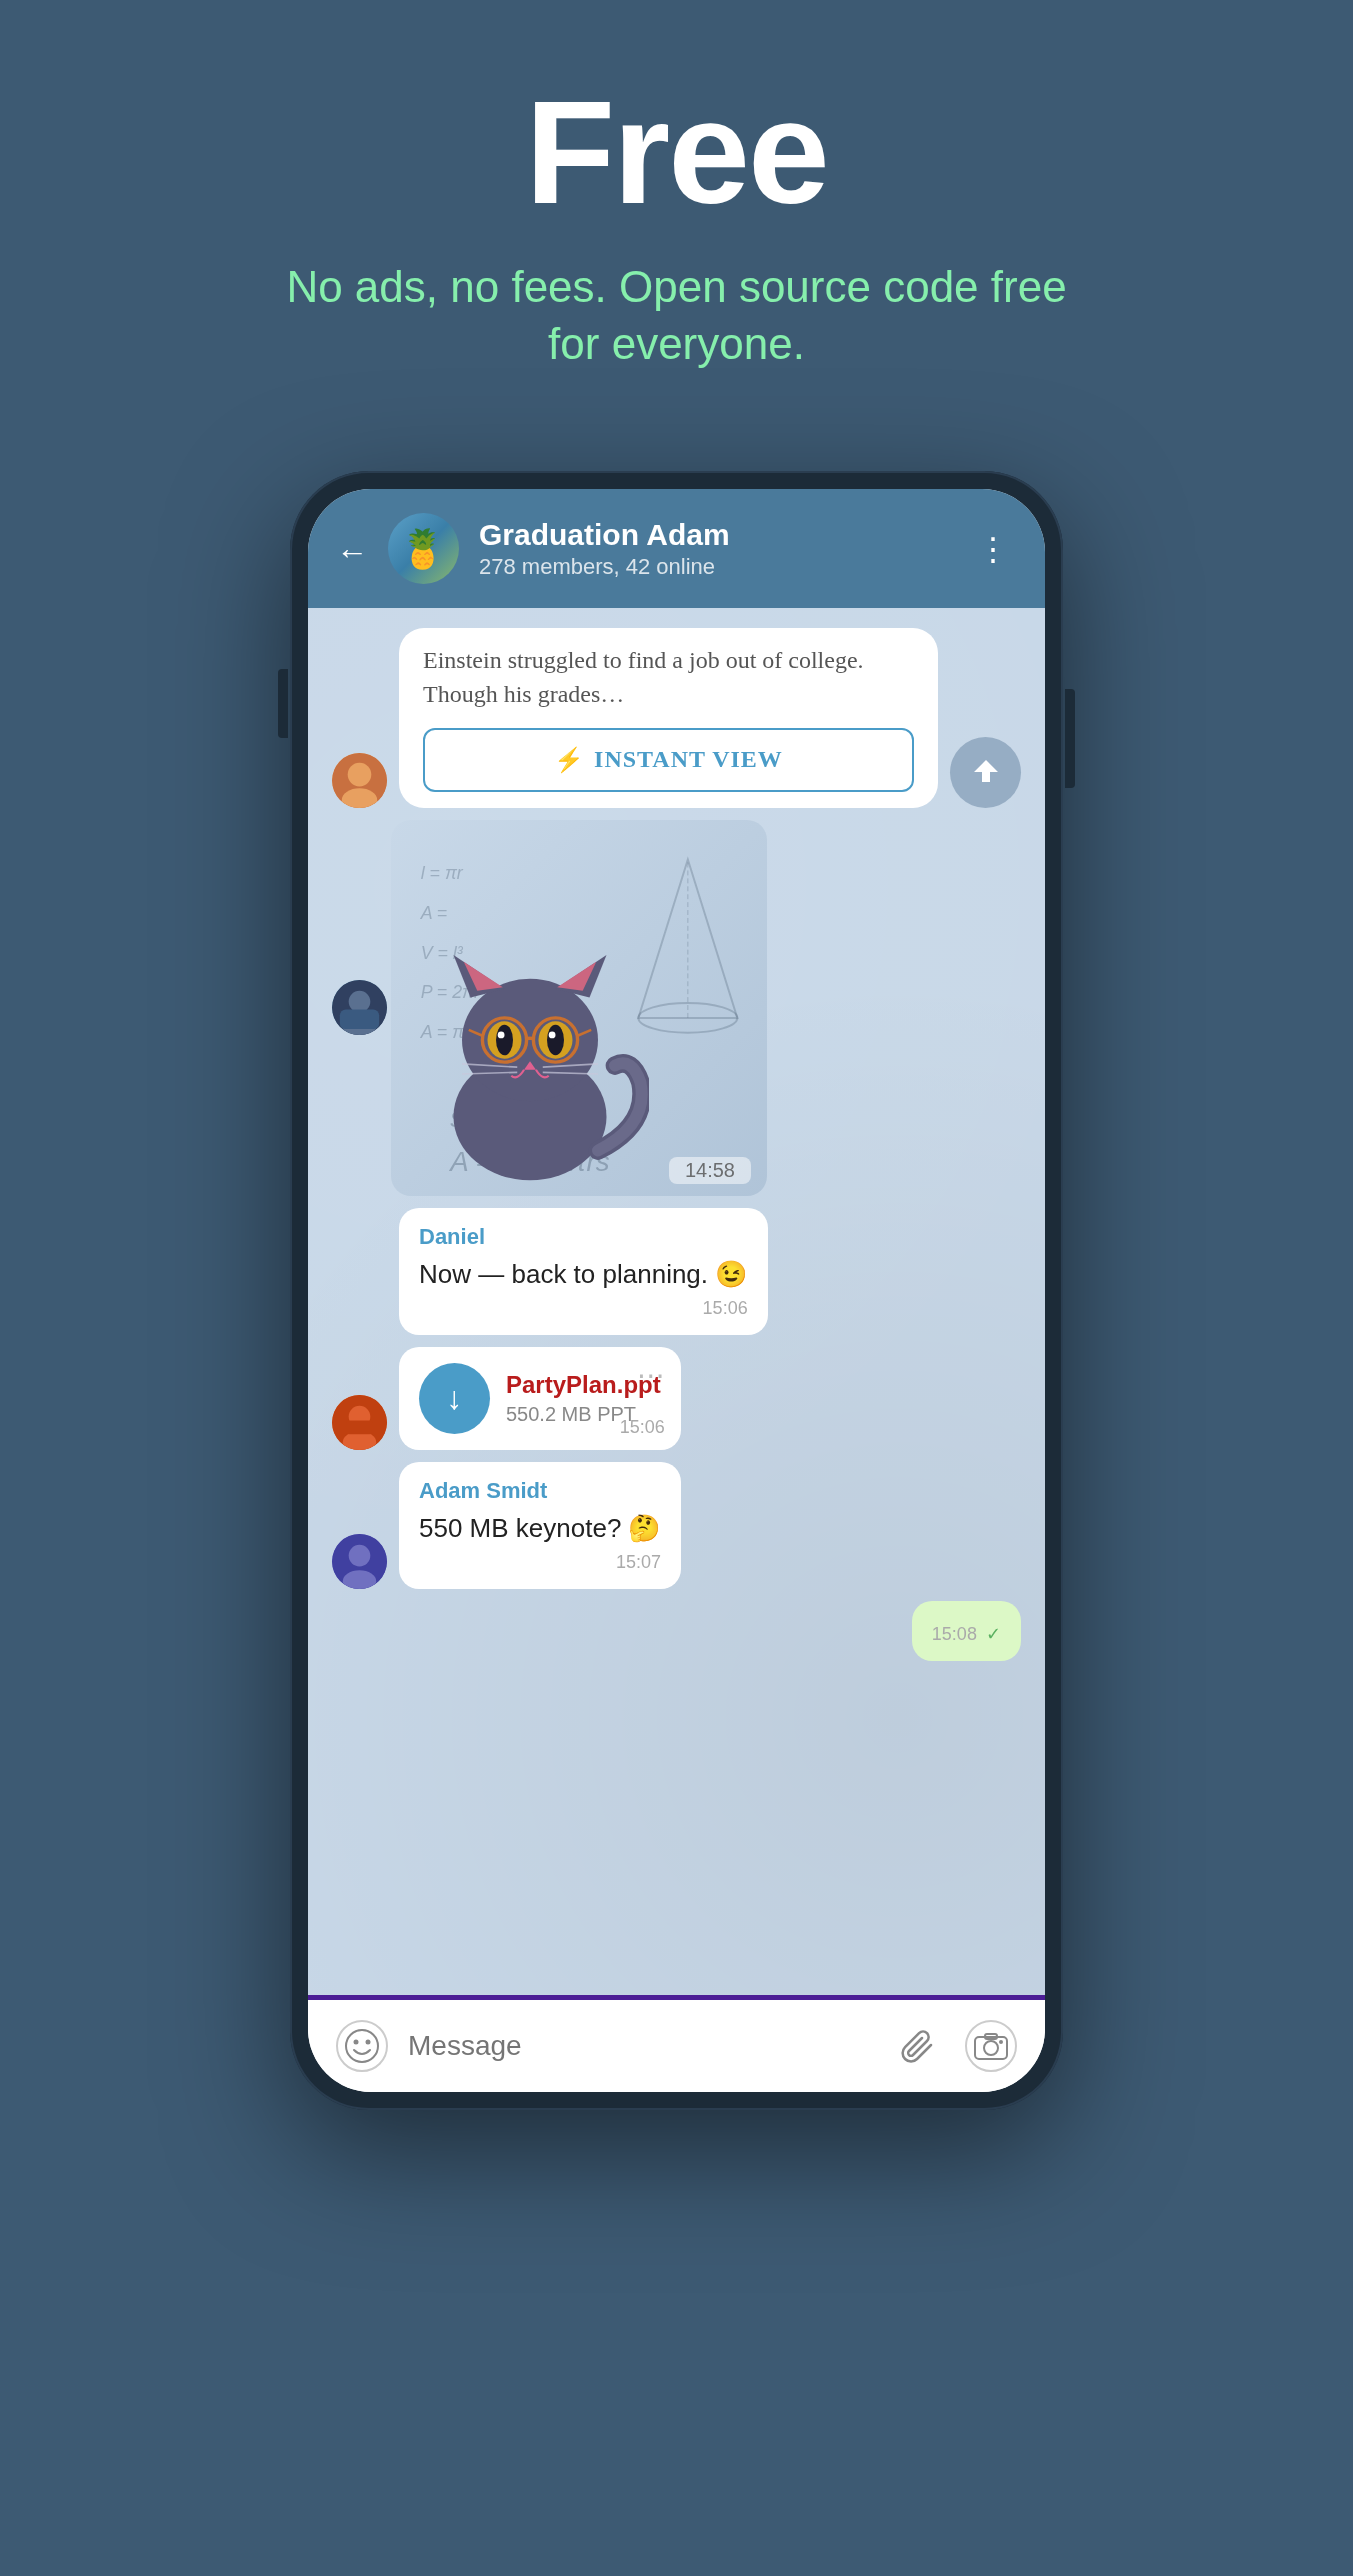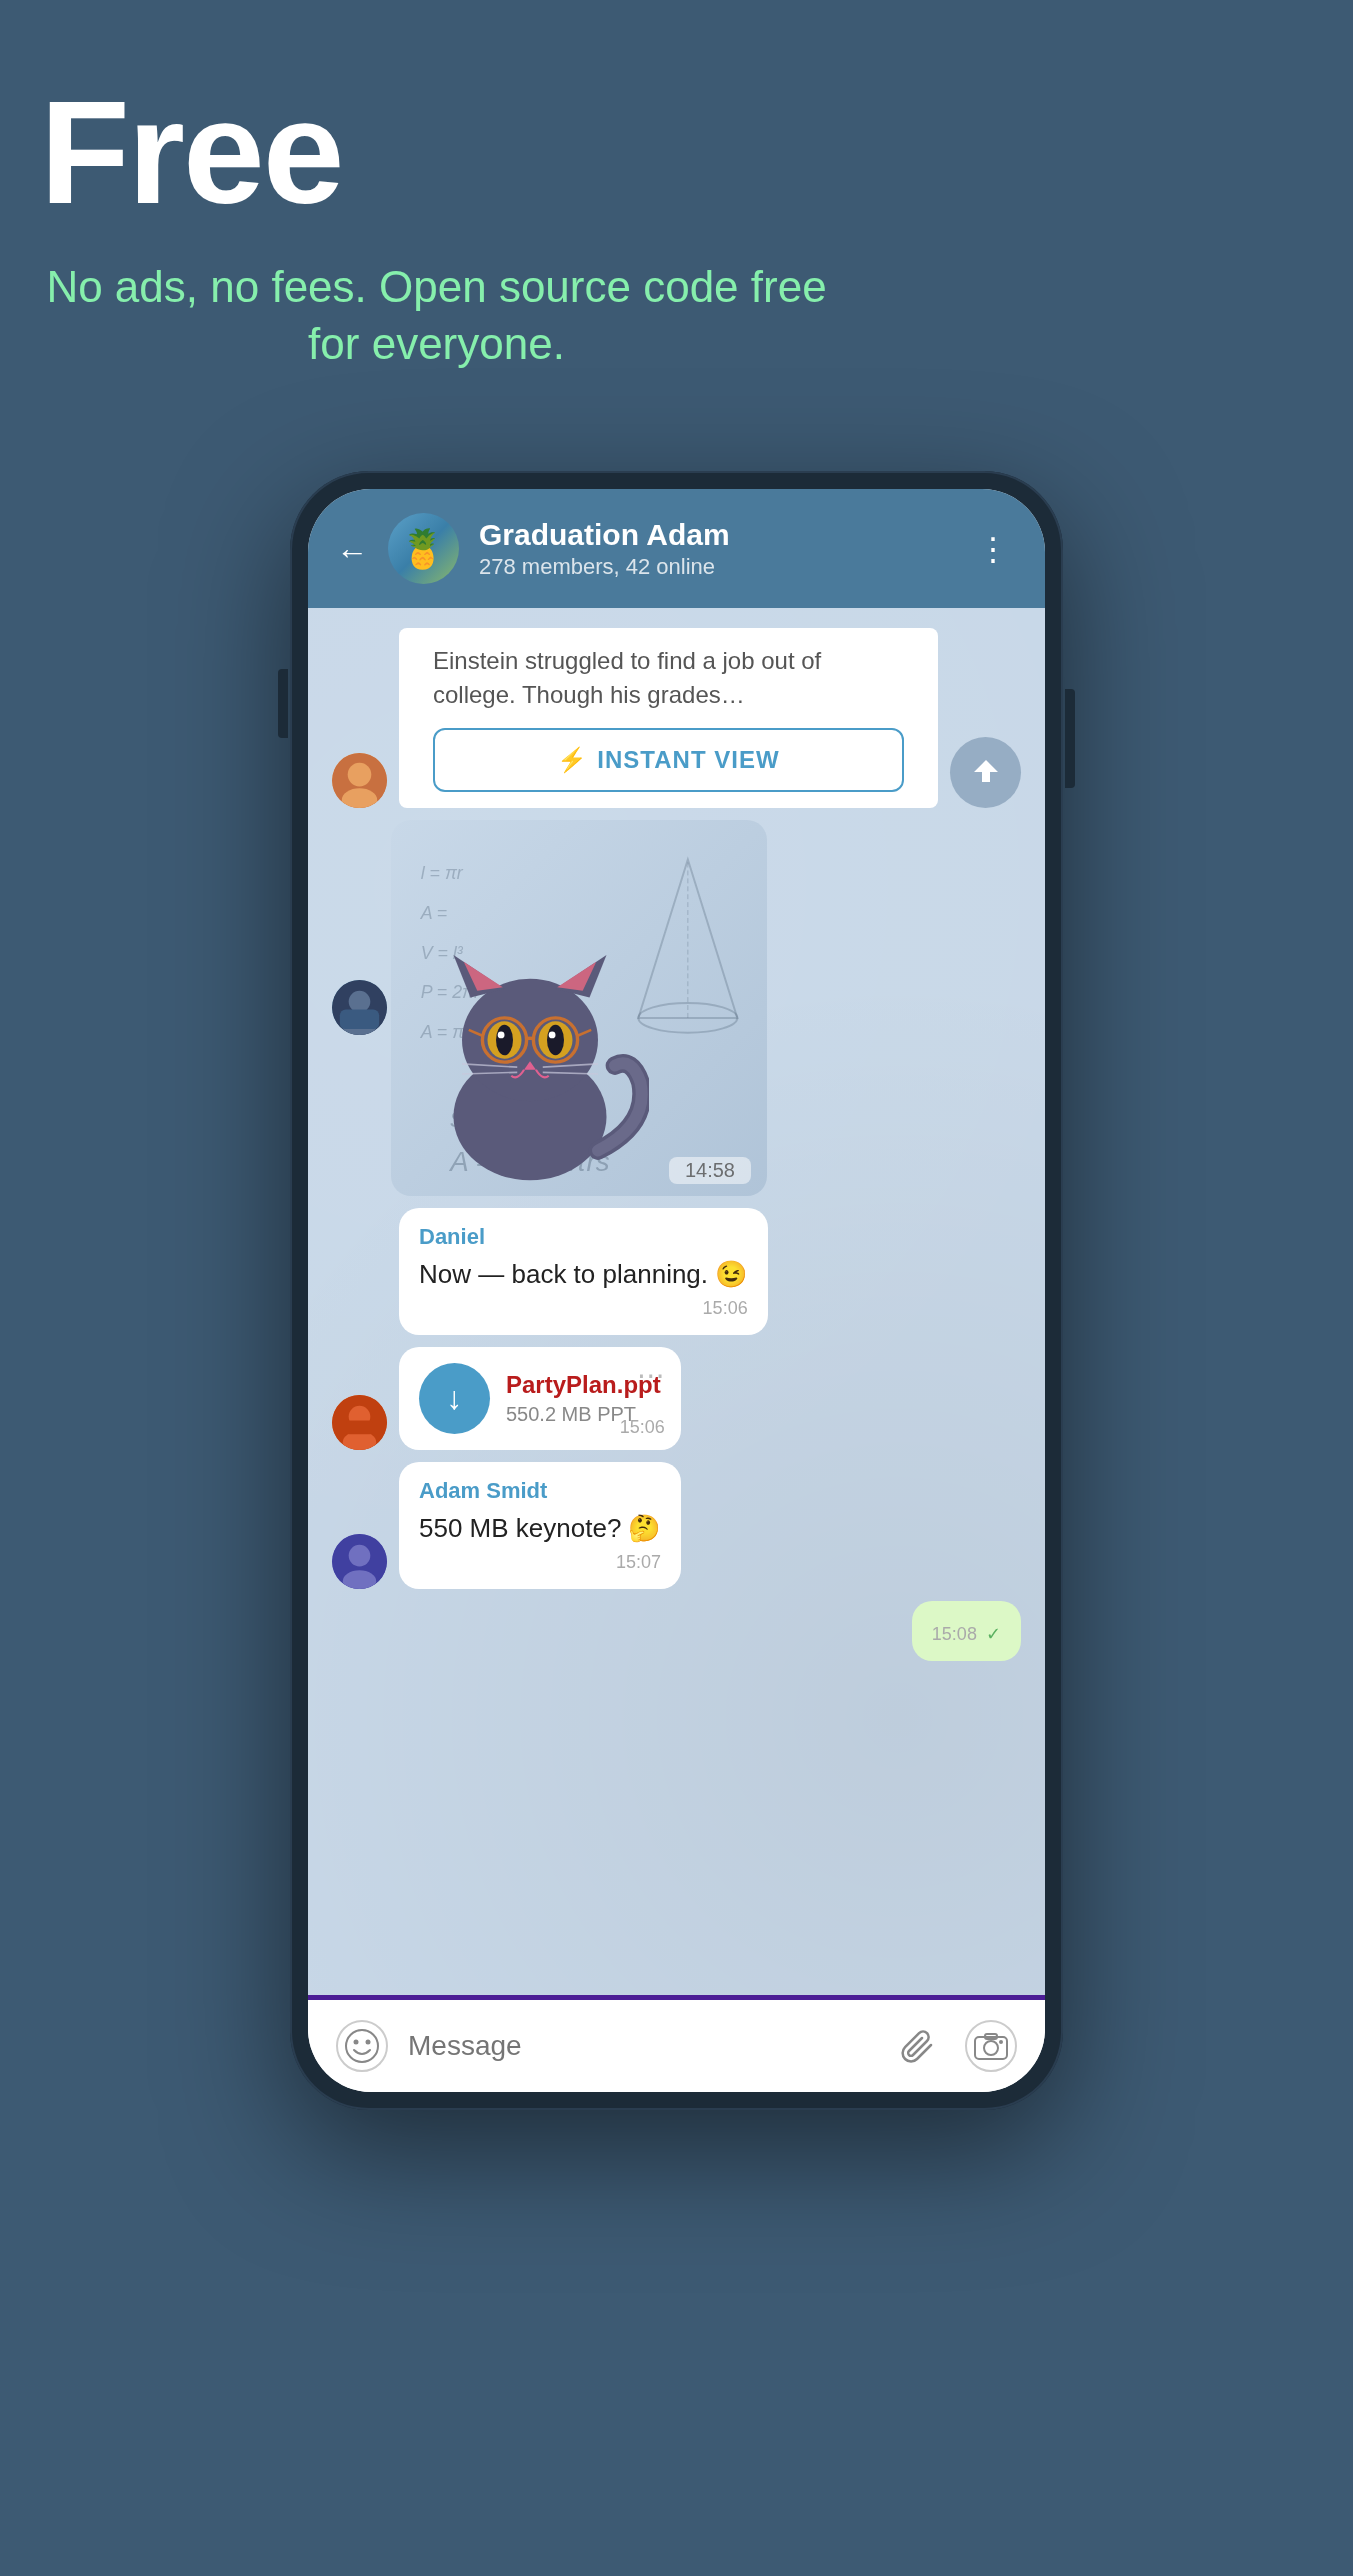--- a/index.html
+++ b/index.html
@@ -13,20 +13,21 @@
       flex-direction: column;
       align-items: center;
       overflow-x: hidden;
     }
 
     
     .hero-section {
       width: 100%;
       display: flex;
       flex-direction: column;
+      align-items: center;
       padding: 79px 40px 59px;
     }
 
     .hero-title {
       font-size: 147px;
       font-weight: 800;
       color: #ffffff;
       letter-spacing: -2px;
       line-height: 1;
       margin-bottom: 32px;
@@ -234,23 +235,24 @@
     }
 
     .time-check {
       color: #5ab060;
       margin-left: 4px;
     }
 
     
     .iv-bubble {
       background: white;
-      border-radius: 8px;
-      padding: 16px 34px;
+      border-radius: 25px;
+      padding: 16px 24px;
       max-width: 555px;
+      font-family: Liberation Serif, serif;
     }
 
     .iv-text {
       font-size: 24px;
       color: #555;
       margin-bottom: 16px;
       line-height: 1.4;
     }
 
     .iv-button {

